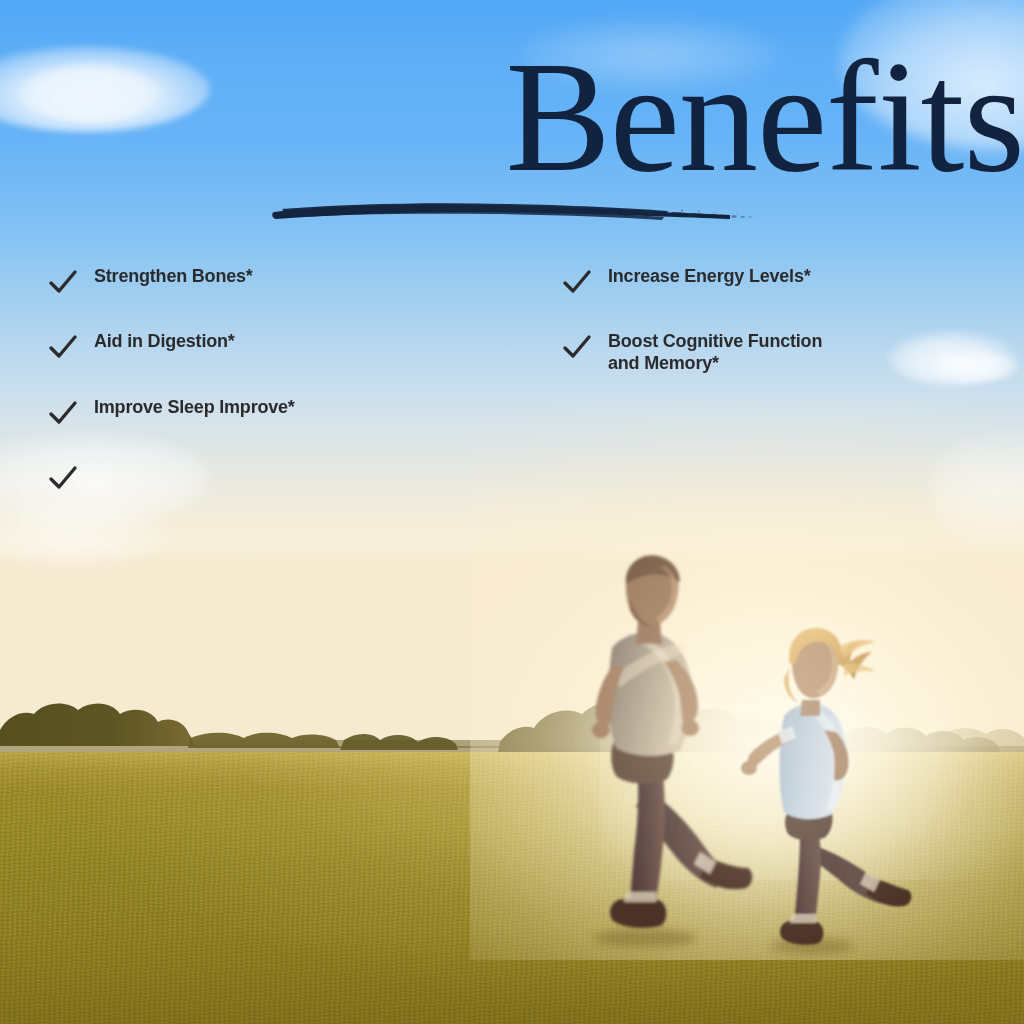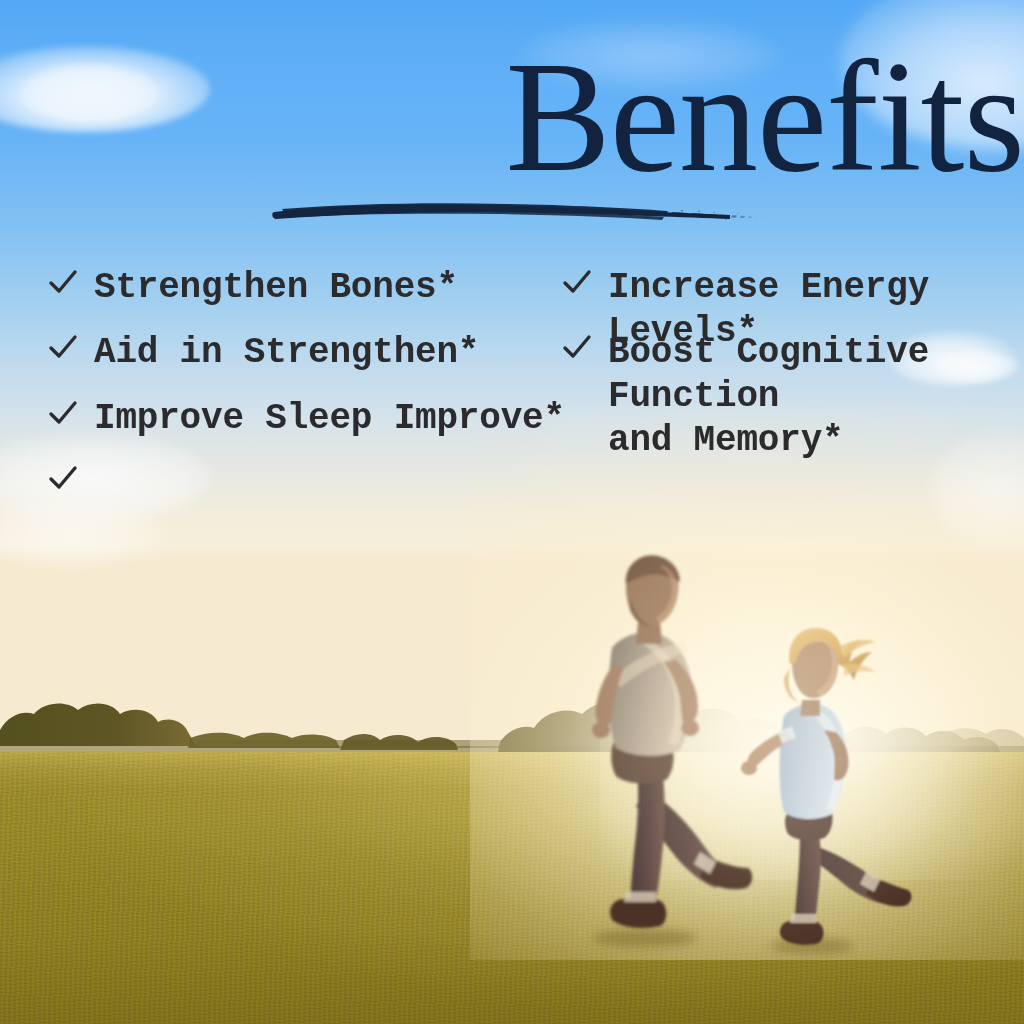--- a/index.html
+++ b/index.html
@@ -243,23 +243,23 @@
     gap: 16px;
   }
   .benefit-item .check {
     flex: 0 0 auto;
     width: 30px; height: 30px;
     margin-top: 2px;
     color: #2c2c2e;
   }
   .benefit-item .check svg { display: block; }
   .benefit-item .benefit-text {
-    font-family: Liberation Mono, monospace;
+    font-family: Liberation Sans, sans-serif;
     font-weight: bold;
-    font-size: 36px;
+    font-size: 18px;
     line-height: 1.22;
     color: #2b2b2d;
     letter-spacing: -0.2px;
     white-space: pre-line;
   }
 
   
   .col-left  { left: 48px; }
   .col-right { left: 562px; }
   .row-1 { top: 266px; }
@@ -524,21 +524,21 @@
         </span>
         <span class="benefit-text">Strengthen Bones*</span>
       </div>
 
       <div class="benefit-item col-left row-2">
         <span class="check">
           <svg width="30" height="30" viewBox="0 0 30 30" xmlns="http://www.w3.org/2000/svg">
             <path d="M3,15 L11,23 L27,4" fill="none" stroke="currentColor" stroke-width="3.4" stroke-linecap="round" stroke-linejoin="round"></path>
           </svg>
         </span>
-        <span class="benefit-text">Aid in Strengthen*</span>
+        <span class="benefit-text">Aid in Digestion*</span>
       </div>
 
       <div class="benefit-item col-left row-3">
         <span class="check">
           <svg width="30" height="30" viewBox="0 0 30 30" xmlns="http://www.w3.org/2000/svg">
             <path d="M3,15 L11,23 L27,4" fill="none" stroke="currentColor" stroke-width="3.4" stroke-linecap="round" stroke-linejoin="round"></path>
           </svg>
         </span>
         <span class="benefit-text">Improve Sleep Improve*</span>
       </div>

